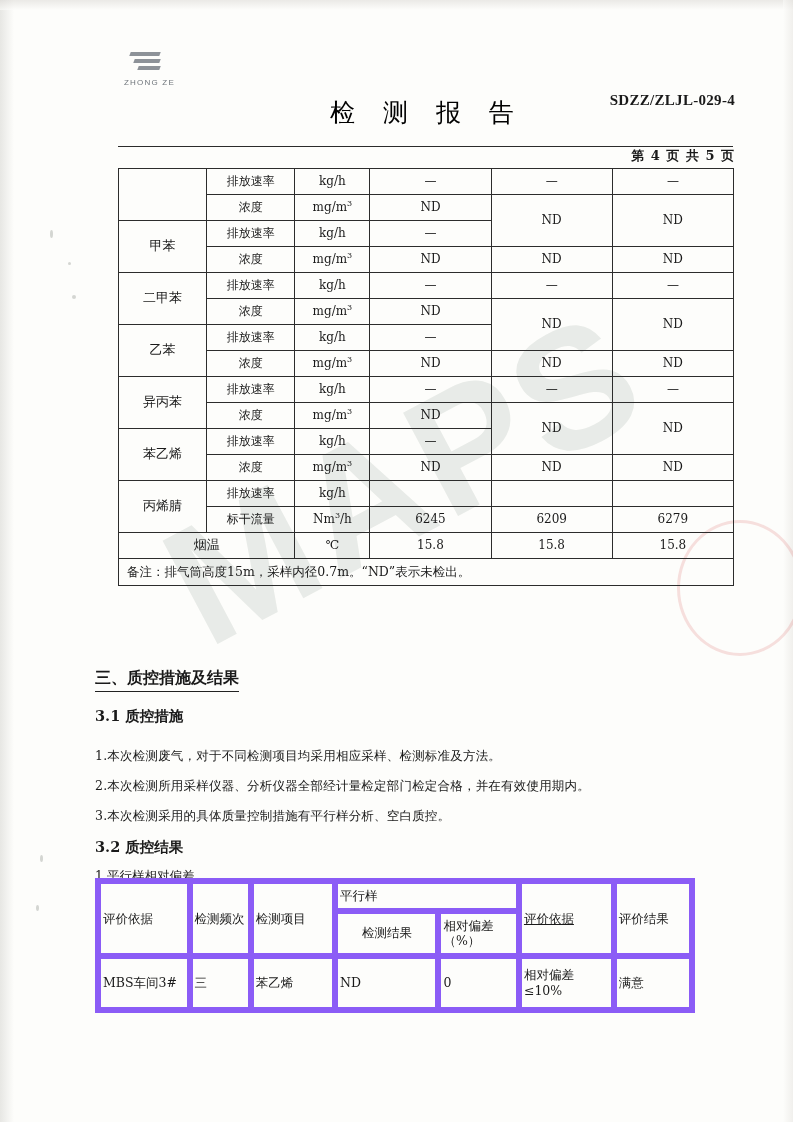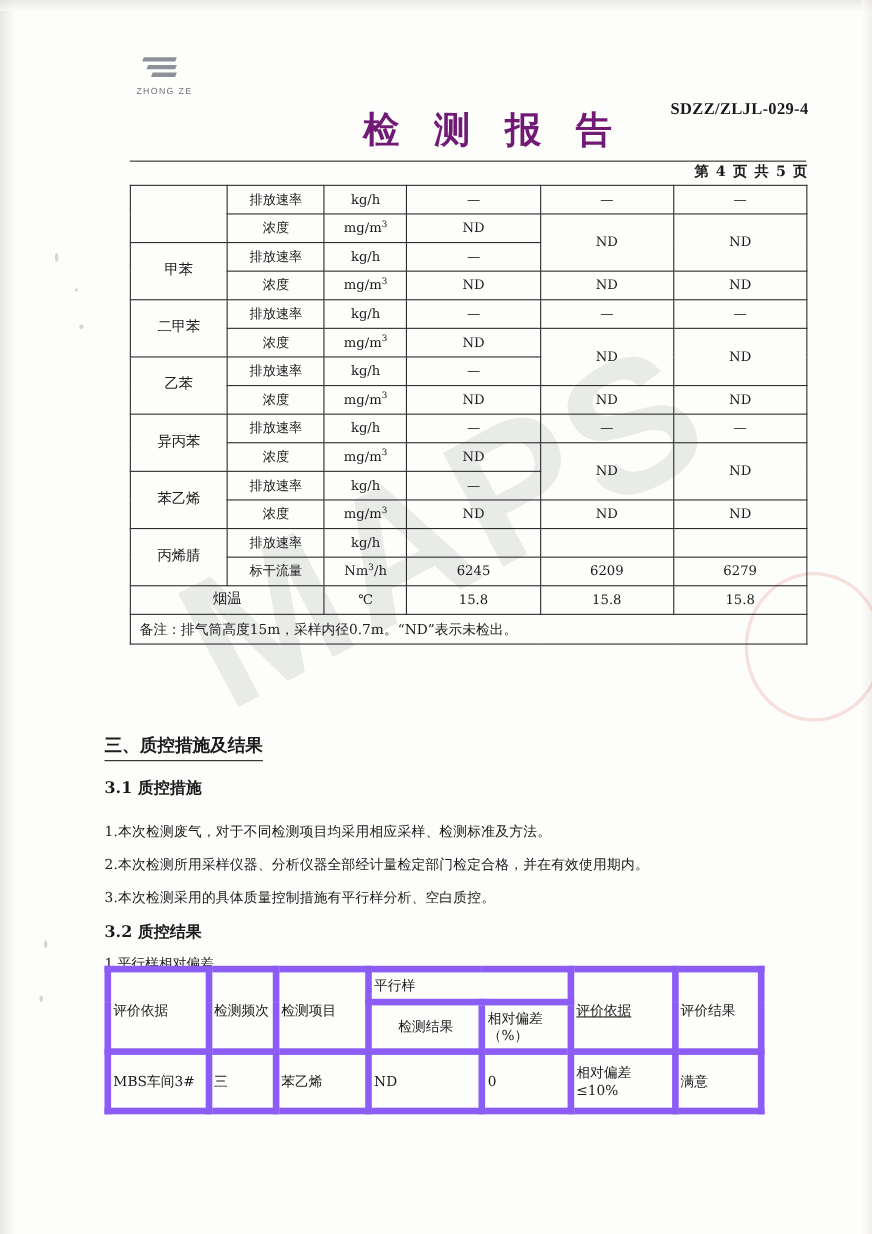--- a/index.html
+++ b/index.html
@@ -71,25 +71,25 @@
     font-family: "Liberation Sans", sans-serif;
     font-size: 8px;
     letter-spacing: 1.2px;
     color: #6f757b;
   }
 
   .doc-title {
     position: absolute;
     left: 330px;
     top: 96px;
-    font-size: 33px;
-    font-weight: bold;
+    font-size: 25px;
+    font-weight: normal;
     letter-spacing: 10px;
     font-family: "DejaVu Serif", serif;
-    color: #701a75;
+    color: #000000;
   }
   .report-code {
     position: absolute;
     right: 58px;
     top: 92px;
     font-family: "Liberation Serif", serif;
     font-size: 15px;
     font-weight: bold;
     letter-spacing: .3px;
   }

